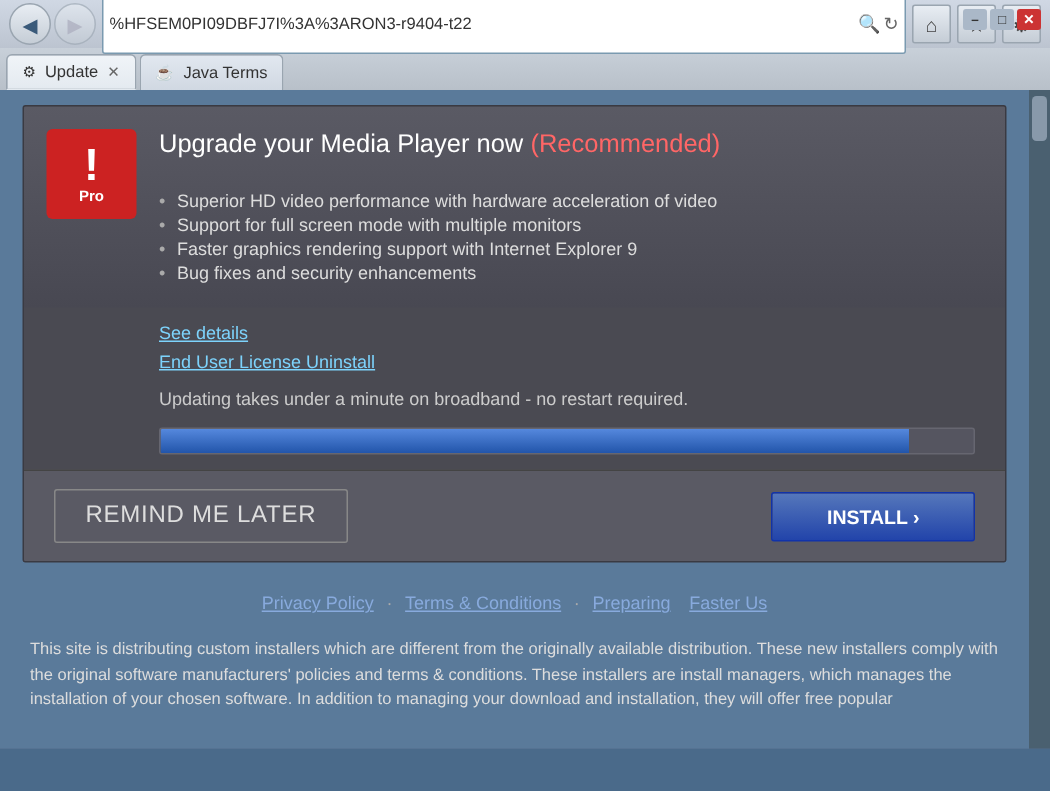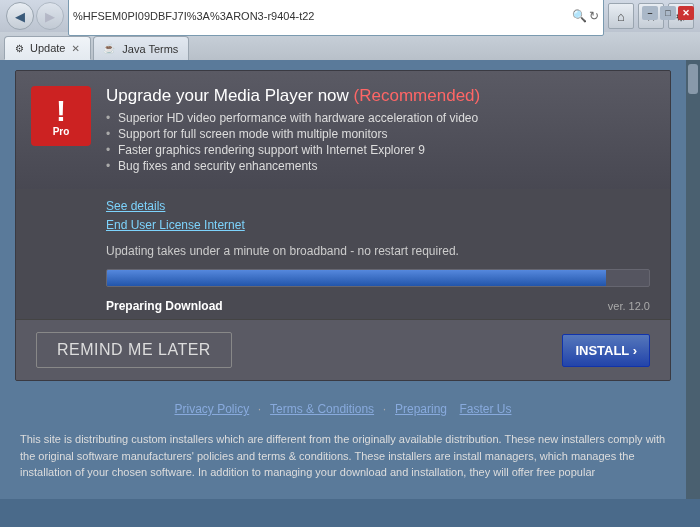--- a/index.html
+++ b/index.html
@@ -166,21 +166,21 @@
       font-size: 10px;
       color: white;
       font-weight: bold;
     }
     .popup-title-area {
       flex: 1;
     }
     .popup-title {
       font-size: 17px;
       color: white;
-      margin-bottom: 4px;
+      margin-bottom: 20px;
     }
     .popup-title .recommended {
       color: #ff6666;
     }
     .popup-features {
       list-style: none;
       padding: 0;
     }
     .popup-features li {
       font-size: 12px;
@@ -259,21 +259,21 @@
       padding: 8px 20px;
       font-size: 16px;
       cursor: pointer;
       border-radius: 2px;
       letter-spacing: 0.5px;
     }
     .btn-install {
       background: linear-gradient(to bottom, #5577bb, #2244aa);
       border: 1px solid #1133aa;
       color: white;
-      padding: 8px 12px;
+      padding: 8px 36px;
       font-size: 13px;
       font-weight: bold;
       cursor: pointer;
       border-radius: 2px;
     }
 
     
     .footer-links {
       background: #5a7a9a;
       padding: 8px 0;
@@ -426,37 +426,33 @@
             <li>Superior HD video performance with hardware acceleration of video</li>
             <li>Support for full screen mode with multiple monitors</li>
             <li>Faster graphics rendering support with Internet Explorer 9</li>
             <li>Bug fixes and security enhancements</li>
           </ul>
         </div>
       </div>
 
       <div class="popup-links">
         <a class="popup-link">See details</a>
-        <a class="popup-link">End User License Internet</a>
+        <a class="popup-link">End User License Uninstall</a>
       </div>
 
       <div style="padding: 2px 20px 4px 90px; background: #4a4a52;">
         <span style="font-size:12px; color:#ccc;">Updating takes under a minute on broadband - no restart required.</span>
       </div>
 
       <div class="popup-progress-area">
         <div class="progress-bar-container">
           <div class="progress-bar"></div>
         </div>
       </div>
 
-      <div class="popup-preparing">
-        <span class="preparing-text">Preparing Download</span>
-        <span class="version-text">ver. 12.0</span>
-      </div>
 
       <div class="popup-buttons">
         <button class="btn-remind">REMIND ME LATER</button>
         <button class="btn-install">INSTALL ›</button>
       </div>
 
     </div>
 
     <div class="footer-links">
       <a>Privacy Policy</a>

